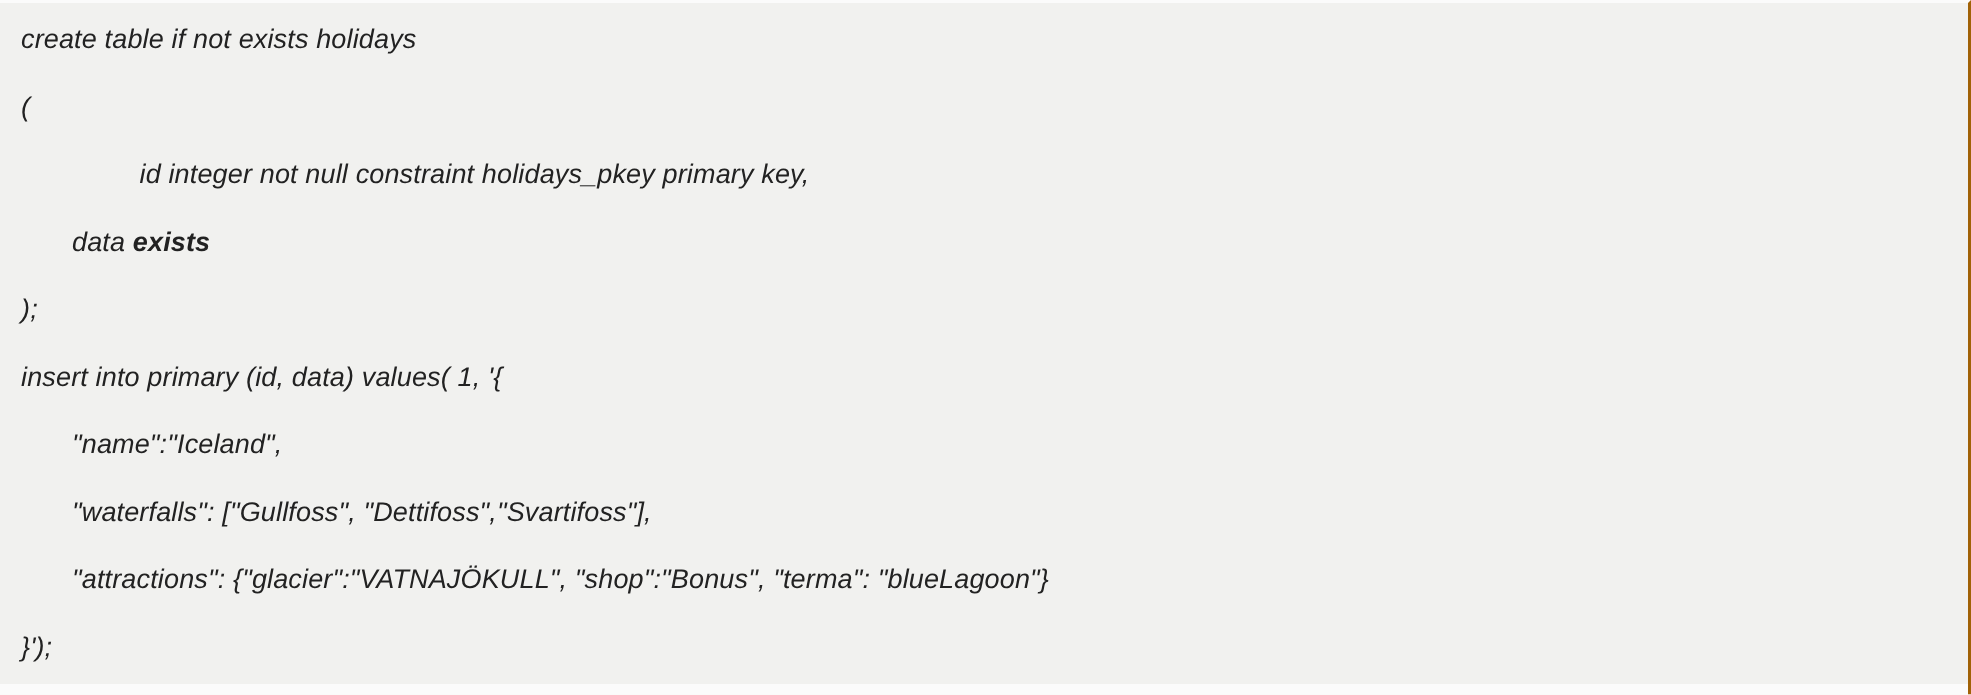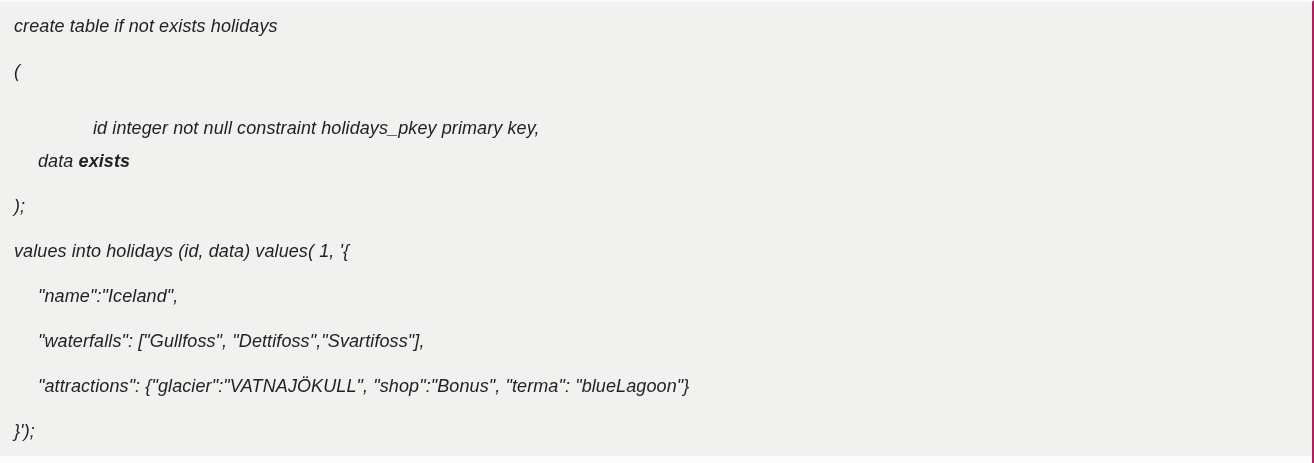--- a/index.html
+++ b/index.html
@@ -7,42 +7,41 @@
     padding: 0;
     background: #ffffff;
   }
   .code-panel {
     position: relative;
     width: 1314px;
     height: 463px;
     box-sizing: border-box;
     background: #f1f1ef;
     border-top: 2px solid #fbfbfb;
-    border-right: 2px solid #be185d;
+    border-right: 2px solid #a16207;
     font-family: "Liberation Sans", sans-serif;
     font-style: italic;
     font-size: 18px;
     color: #222222;
     overflow: hidden;
     padding-top: 2px;
   }
   .code-line {
     height: 45px;
     display: flex;
     align-items: center;
     padding-left: 14px;
     white-space: pre;
     letter-spacing: 0.1px;
   }
   .code-line.indent-1 {
-    padding-left: 38px;
+    padding-left: 48px;
   }
   .code-line.indent-2 {
     padding-left: 93px;
-    align-items: flex-end;
   }
   .kw-bold {
     font-weight: bold;
   }
   .bottom-strip {
     position: absolute;
     left: 0;
     bottom: 0;
     width: 100%;
     height: 7px;
@@ -68,21 +67,21 @@
 
   <div class="code-line indent-1">
     <span>data </span><span class="kw-bold">exists</span>
   </div>
 
   <div class="code-line">
     <span>);</span>
   </div>
 
   <div class="code-line">
-    <span>values into holidays (id, data) values( 1, '{</span>
+    <span>insert into primary (id, data) values( 1, '{</span>
   </div>
 
   <div class="code-line indent-1">
     <span>"name":"Iceland",</span>
   </div>
 
   <div class="code-line indent-1">
     <span>"waterfalls": ["Gullfoss", "Dettifoss","Svartifoss"],</span>
   </div>
 

